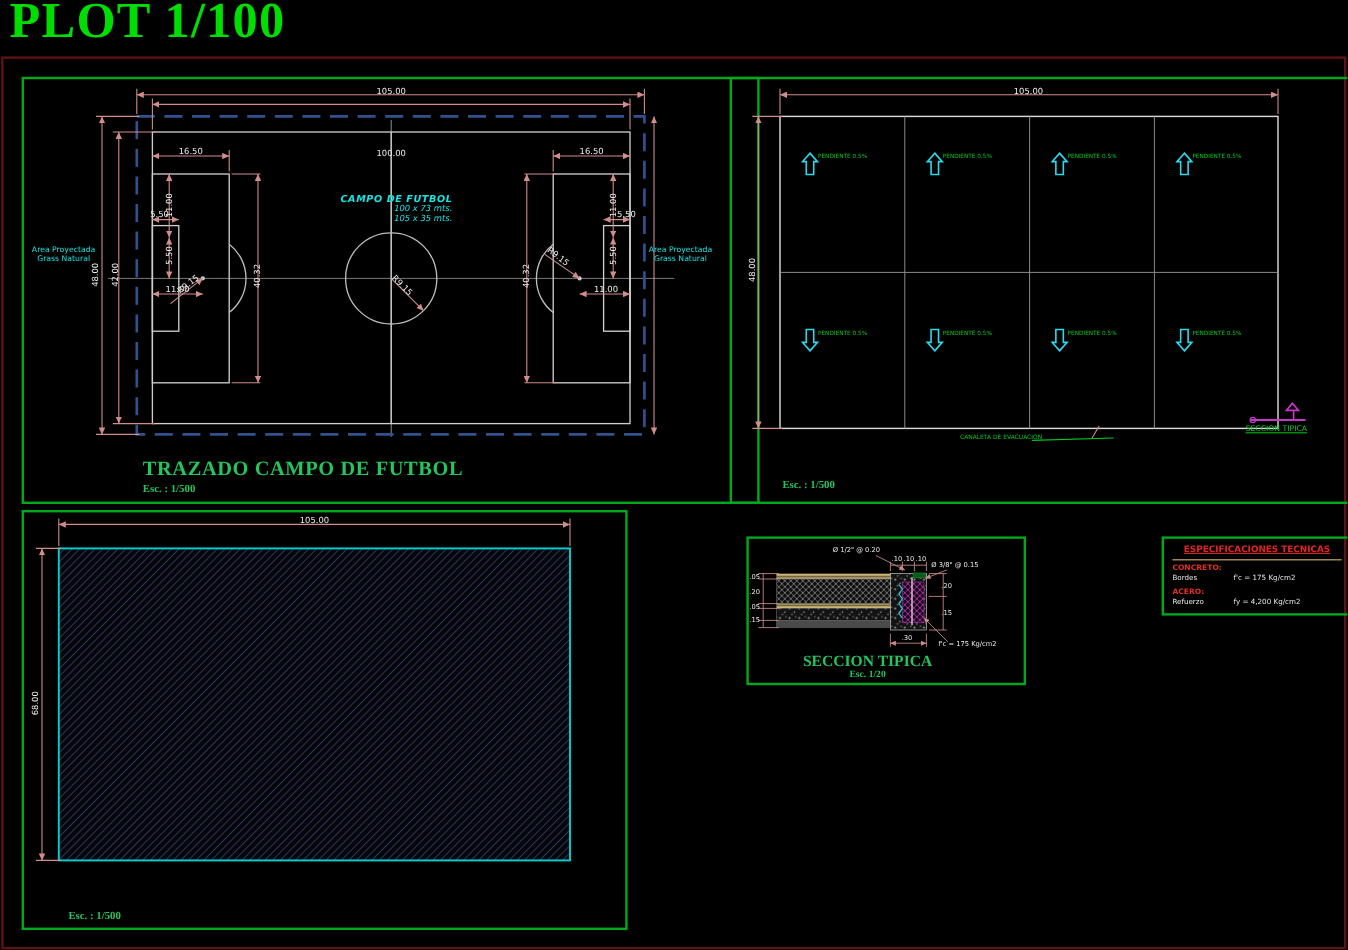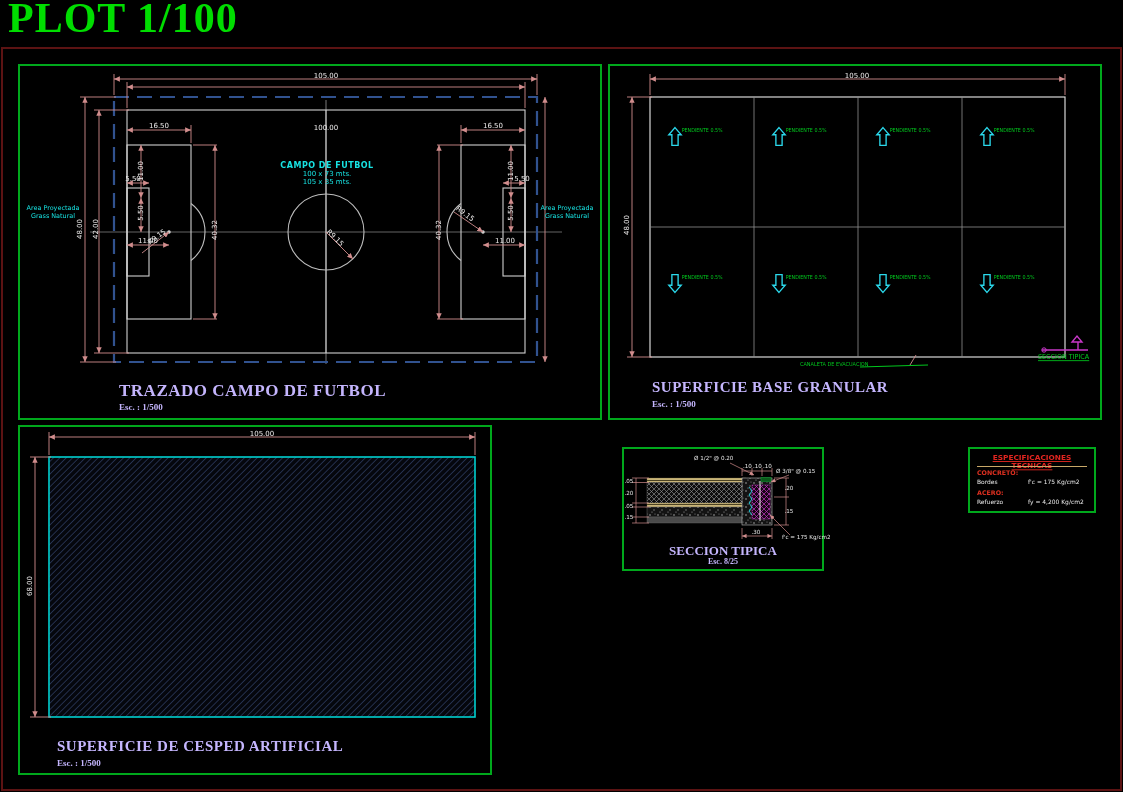--- a/index.html
+++ b/index.html
@@ -3,31 +3,31 @@
 <meta charset="utf-8">
 <style>
   html,body{margin:0;padding:0;background:#000;}
   #sheet{position:relative;width:1123px;height:792px;background:#000;overflow:hidden;
          font-family:"DejaVu Sans","Liberation Sans",sans-serif;}
   .serif{font-family:"Liberation Serif","DejaVu Serif",serif;}
   #sheet-border{position:absolute;left:1px;right:1px;top:47px;bottom:1px;
                 border:2px solid #5c1313;pointer-events:none;}
   #page-title{position:absolute;left:8px;top:-6px;font-size:42px;font-weight:bold;
               color:#00dd00;letter-spacing:1px;}
-  .panel{position:absolute;border:2px solid #00a81c;}
+  .panel{position:absolute;border:2px solid #00a81c;padding-left:31px;}
   .panel svg{position:absolute;left:0;top:0;}
   .txt{position:absolute;white-space:nowrap;color:#e8e8e8;}
   .dim{font-size:7px;color:#eceaea;text-align:center;}
   .rot{transform:rotate(-90deg);transform-origin:center;}
   .cyan{color:#17e3e3;}
-  .caption{font-family:"Liberation Serif","DejaVu Serif",serif;font-weight:bold;color:#c4b5fd;}
+  .caption{font-family:"Liberation Serif","DejaVu Serif",serif;font-weight:bold;color:#22c55e;}
   .cap-big{font-size:17px;letter-spacing:.5px;}
   .cap-med{font-size:15px;letter-spacing:.5px;}
   .cap-scale{font-size:9px;}
-  .center-label{line-height:8px;text-align:center;}
+  .center-label{line-height:8px;text-align:right;font-style:italic;}
   .center-label .cl-title{font-size:8px;font-weight:bold;letter-spacing:.5px;}
   .center-label .cl-dim{font-size:7px;}
   .area-label{font-size:7px;line-height:8px;text-align:center;transform:scale(.92);}
   .pcell{position:absolute;width:70px;display:flex;flex-direction:column;align-items:center;}
   .plabel{font-size:8px;color:#00c81e;transform:scale(.6);transform-origin:center;white-space:nowrap;}
   .greenref{font-size:8px;color:#00d21e;text-decoration:underline;transform:scale(.8);
             transform-origin:left center;white-space:nowrap;}
   .tiny{font-size:7px;transform:scale(.8);transform-origin:left center;white-space:nowrap;color:#e8e8e8;}
   .tinyc{font-size:7px;transform:scale(.8);transform-origin:center;white-space:nowrap;color:#e8e8e8;}
   
@@ -266,39 +266,37 @@
     <div class="pcell" style="left:369px;top:207px;">
       <span class="plabel">PENDIENTE 0.5%</span>
       <svg width="16" height="21" viewBox="0 0 18 22">
           <path d="M9 21 L16 13 H12.5 V1 H5.5 V13 H2 Z" fill="none" stroke="#2bd9ec" stroke-width="1.5"></path>
         </svg>
     </div>
 
     <span class="txt" style="left:190px;top:294px;font-size:8px;color:#00c81e;transform:scale(.62);transform-origin:left center;">CANALETA DE EVACUACION</span>
     <span class="txt greenref" style="left:428px;top:287px;">SECCION TIPICA</span>
 
-    <span class="txt caption cap-med" style="left:42px;top:313px;">SUPERFICIE BASE GRANULAR</span>
     <span class="txt caption cap-scale" style="left:42px;top:333px;">Esc. : 1/500</span>
   </div>
 
   <div class="panel" id="cesped-panel" style="left:18px;top:425px;width:470px;height:346px;">
     <svg width="470" height="346" viewBox="0 0 470 346">
       <rect x="29" y="30" width="426" height="260" fill="url(#cesp)" stroke="#00cfcf" stroke-width="1.6"></rect>
       <g stroke="#d18d8d" stroke-width="0.9" fill="none">
         <line x1="29" y1="10" x2="455" y2="10" marker-start="url(#as)" marker-end="url(#ae)"></line>
         <line x1="29" y1="5" x2="29" y2="28"></line>
           <line x1="455" y1="5" x2="455" y2="28"></line>
         <line x1="15" y1="30" x2="15" y2="290" marker-start="url(#as)" marker-end="url(#ae)"></line>
         <line x1="10" y1="30" x2="31" y2="30"></line>
           <line x1="10" y1="290" x2="31" y2="290"></line>
       </g>
     </svg>
     <span class="txt dim" style="left:217px;top:3px;width:50px;">105.00</span>
     <span class="txt dim rot" style="left:-10px;top:155px;width:40px;">68.00</span>
-    <span class="txt caption cap-med" style="left:37px;top:311px;">SUPERFICIE DE CESPED ARTIFICIAL</span>
     <span class="txt caption cap-scale" style="left:37px;top:331px;">Esc. : 1/500</span>
   </div>
 
   <div class="panel" id="section-panel" style="left:622px;top:447px;width:198px;height:120px;">
     <svg width="198" height="120" viewBox="0 0 198 120">
       <g>
         <rect x="23" y="29" width="99" height="4.5" fill="url(#tanl)" stroke="#6e6440" stroke-width="0.3"></rect>
         <rect x="23" y="33.5" width="99" height="20.5" fill="url(#diam)" stroke="#777" stroke-width="0.4"></rect>
         <rect x="23" y="54" width="99" height="4" fill="url(#tanl)" stroke="#6e6440" stroke-width="0.3"></rect>
         <rect x="23" y="58" width="99" height="10" fill="url(#stip)" stroke="#777" stroke-width="0.4"></rect>
@@ -343,21 +341,21 @@
     <span class="txt tinyc" style="left:138px;top:13px;width:10px;">.10</span>
     <span class="txt tinyc rot" style="left:-1px;top:28px;width:14px;">.05</span>
     <span class="txt tinyc rot" style="left:-1px;top:40px;width:14px;">.20</span>
     <span class="txt tinyc rot" style="left:-1px;top:53px;width:14px;">.05</span>
     <span class="txt tinyc rot" style="left:-1px;top:64px;width:14px;">.15</span>
     <span class="txt tinyc rot" style="left:159px;top:35px;width:14px;">.20</span>
     <span class="txt tinyc rot" style="left:159px;top:58px;width:14px;">.15</span>
     <span class="txt tinyc" style="left:126px;top:79px;width:14px;">.30</span>
     <span class="txt tiny" style="left:158px;top:84px;">f'c = 175 Kg/cm2</span>
     <span class="txt caption" style="left:0;top:94px;width:198px;text-align:center;font-size:13px;">SECCION TIPICA</span>
-    <span class="txt caption" style="left:0;top:108px;width:198px;text-align:center;font-size:8px;">Esc. 8/25</span>
+    <span class="txt caption" style="left:0;top:108px;width:198px;text-align:center;font-size:8px;">Esc. 1/20</span>
   </div>
 
   <div class="panel" id="specs" style="left:968px;top:447px;width:124px;height:62px;">
     <span class="sp-title">ESPECIFICACIONES TECNICAS</span>
     <div class="sp-underline"></div>
     <span class="sp-head" style="left:7px;top:20px;">CONCRETO:</span>
     <span class="sp-item" style="left:7px;top:29px;">Bordes</span>
     <span class="sp-item" style="left:58px;top:29px;">f'c = 175 Kg/cm2</span>
     <span class="sp-head" style="left:7px;top:40px;">ACERO:</span>
     <span class="sp-item" style="left:7px;top:49px;">Refuerzo</span>

